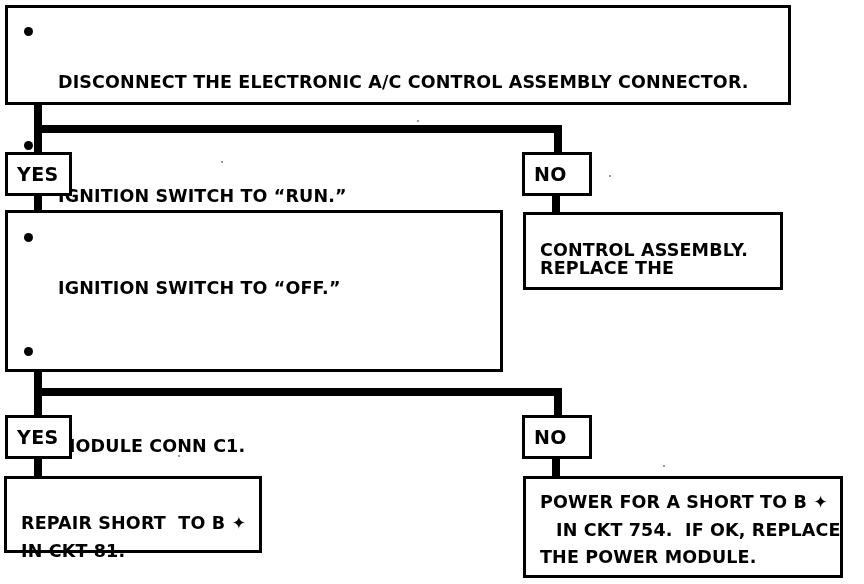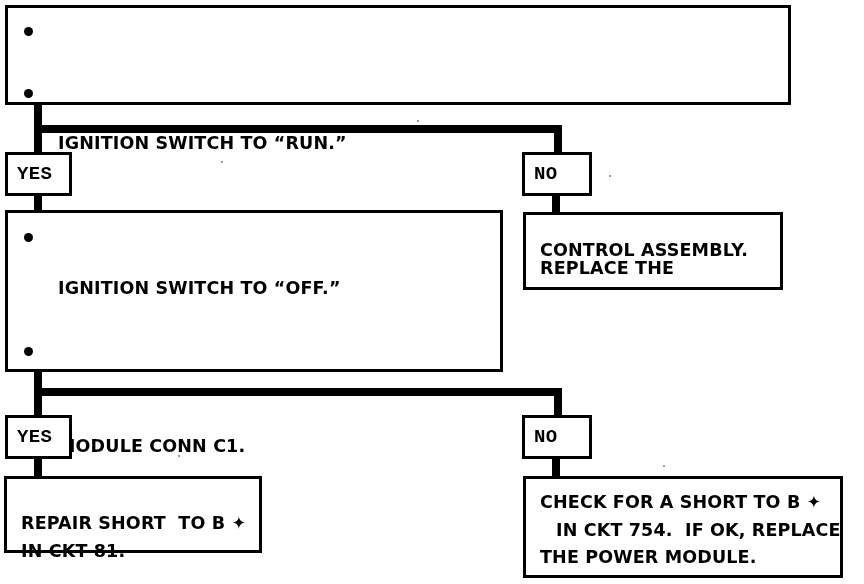--- a/index.html
+++ b/index.html
@@ -28,21 +28,20 @@
 
   
   .chip {
     position: absolute;
     box-sizing: border-box;
     background: #ffffff;
     border: 3px solid #000000;
     display: flex;
     align-items: center;
     z-index: 6;
-    font-family: Liberation Mono, monospace;
   }
   .chip-label {
     font-size: 19px;
     font-weight: bold;
     letter-spacing: 0.4px;
     color: #000000;
     padding-left: 9px;
     line-height: 1;
   }
 
@@ -114,20 +113,21 @@
 </style>
 </head>
 <body>
 
 <div id="canvas">
 
   <div class="box" style="left:5px; top:5px; width:786px; height:100px;">
     <div class="lines" style="padding:13px 0 0 16px;">
       <span class="line bullet-row">
         <span class="bullet-dot"></span>
+        <span class="bullet-text">DISCONNECT THE ELECTRONIC A/C CONTROL ASSEMBLY CONNECTOR.</span>
       </span>
       <span class="line bullet-row" style="margin-top:9px;">
         <span class="bullet-dot"></span>
         <span class="bullet-text">IGNITION SWITCH TO “RUN.”</span>
       </span>
       <span class="line" style="margin-top:9px;">
         <span class="cont-text">DOES THE BLOWER MOTOR OPERATE?</span>
       </span>
     </div>
   </div>
@@ -189,21 +189,21 @@
 
   <div class="box" style="left:4px; top:476px; width:258px; height:77px;">
     <div class="lines" style="padding:16px 8px 0 14px;margin-top:20px;">
       <span class="line plain-text">REPAIR SHORT  TO B ✦</span>
       <span class="line plain-text" style="margin-top:10px;">IN CKT 81.</span>
     </div>
   </div>
 
   <div class="box" style="left:523px; top:476px; width:320px; height:102px;">
     <div class="lines" style="padding:15px 0 0 14px;">
-      <span class="line plain-text">CHECK FOR A SHORT TO B ✦</span>
+      <span class="line plain-text">POWER FOR A SHORT TO B ✦</span>
       <span class="line plain-text" style="margin-top:10px;margin-left:16px;">IN CKT 754.  IF OK, REPLACE</span>
       <span class="line plain-text" style="margin-top:10px;">THE POWER MODULE.</span>
     </div>
   </div>
 
   <div class="speck" style="left:750px; top:33px;"></div>
   <div class="speck" style="left:417px; top:120px;"></div>
   <div class="speck" style="left:609px; top:175px;"></div>
   <div class="speck" style="left:731px; top:228px;"></div>
   <div class="speck" style="left:221px; top:161px;"></div>

